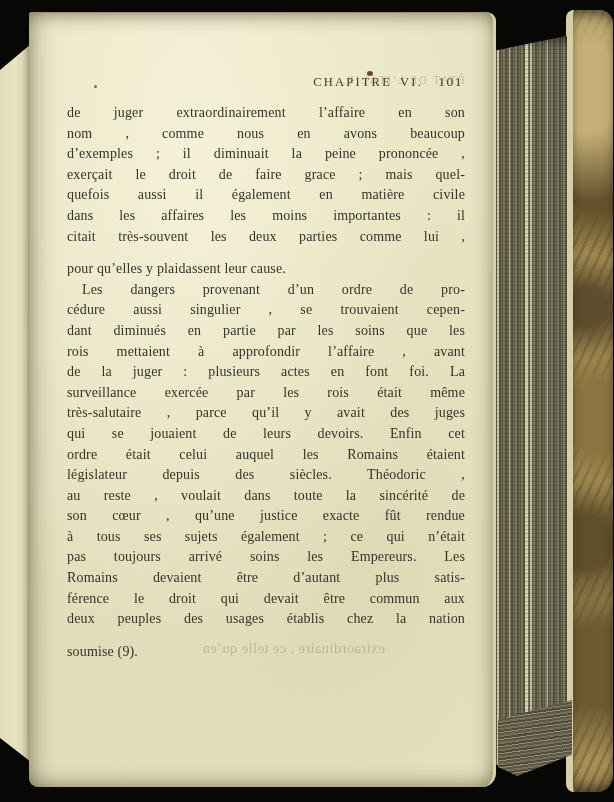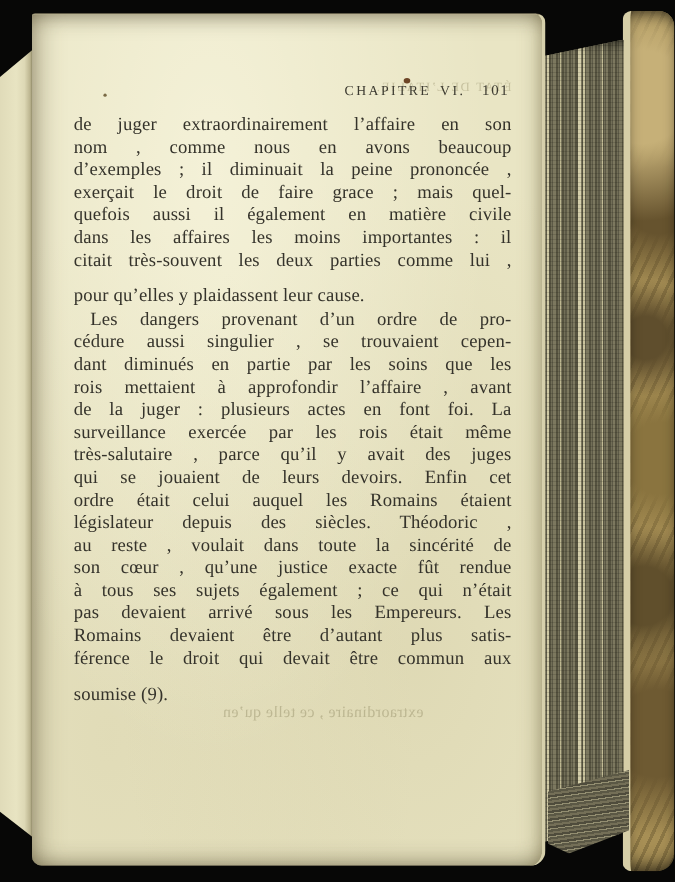--- a/index.html
+++ b/index.html
@@ -68,21 +68,21 @@
       inset 0 -16px 22px -16px rgba(60,50,30,.45);
   }
   .running-header{position:absolute;left:38px;top:62px;width:398px;height:18px;color:#3c3a30;}
   .chapter{
     position:absolute;left:0;right:42px;text-align:right;
     font-size:12.5px;letter-spacing:2.2px;word-spacing:3px;font-family:Liberation Serif, serif;
   }
   .pagenum{position:absolute;right:2px;top:-1px;font-size:13.5px;letter-spacing:1.5px;}
   .textblock{position:absolute;left:38px;top:90px;width:398px;color:#35332b;}
   .text-line{
-    font-size:17px;line-height:20.6px;letter-spacing:.15px;
+    font-size:14px;line-height:20.6px;letter-spacing:.15px;
     text-align:justify;text-align-last:justify;white-space:nowrap;
   }
   .para.indent .text-line:first-child{text-indent:15px;}
   .text-line.last-line{text-align-last:left;white-space:normal;margin-top:12px;}
   
   .bleed{
     position:absolute;transform:scaleX(-1);color:#8d8660;filter:blur(.5px);
     pointer-events:none;
   }
   .bleed-top{left:252px;top:61px;width:184px;opacity:.38;font-size:11.5px;letter-spacing:1.6px;}
@@ -126,23 +126,24 @@
           <div class="text-line">rois mettaient à approfondir l’affaire , avant</div>
           <div class="text-line">de la juger : plusieurs actes en font foi. La</div>
           <div class="text-line">surveillance exercée par les rois était même</div>
           <div class="text-line">très-salutaire , parce qu’il y avait des juges</div>
           <div class="text-line">qui se jouaient de leurs devoirs. Enfin cet</div>
           <div class="text-line">ordre était celui auquel les Romains étaient</div>
           <div class="text-line">législateur depuis des siècles. Théodoric ,</div>
           <div class="text-line">au reste , voulait dans toute la sincérité de</div>
           <div class="text-line">son cœur , qu’une justice exacte fût rendue</div>
           <div class="text-line">à tous ses sujets également ; ce qui n’était</div>
-          <div class="text-line">pas devaient arrivé sous les Empereurs. Les</div>
+          <div class="text-line">pas toujours arrivé soins les Empereurs. Les</div>
           <div class="text-line">Romains devaient être d’autant plus satis-</div>
           <div class="text-line">férence le droit qui devait être commun aux</div>
+          <div class="text-line">deux peuples des usages établis chez la nation</div>
           <div class="text-line last-line">soumise (9).</div>
         </div>
     </div>
 
     <div class="bleed bleed-bottom">extraordinaire , ce telle qu’en</div>
 
     <span class="spot spot-1"></span>
     <span class="spot spot-2"></span>
   </div>
 </div>

